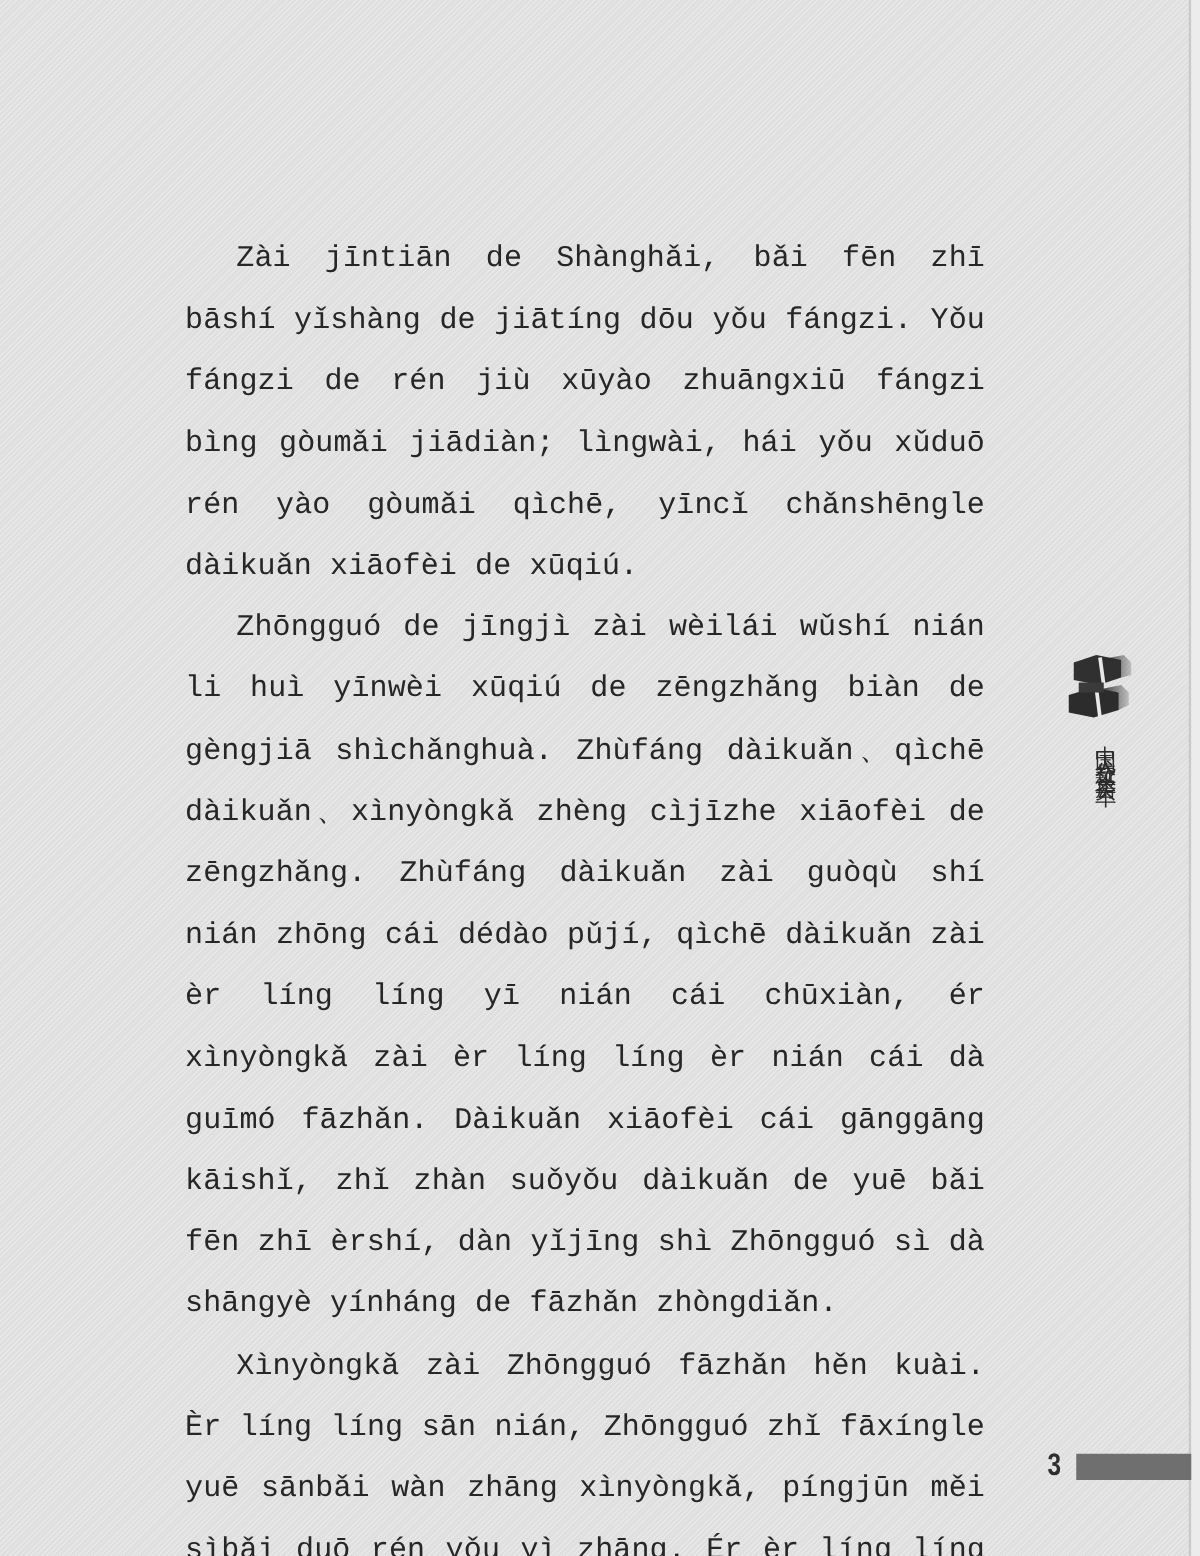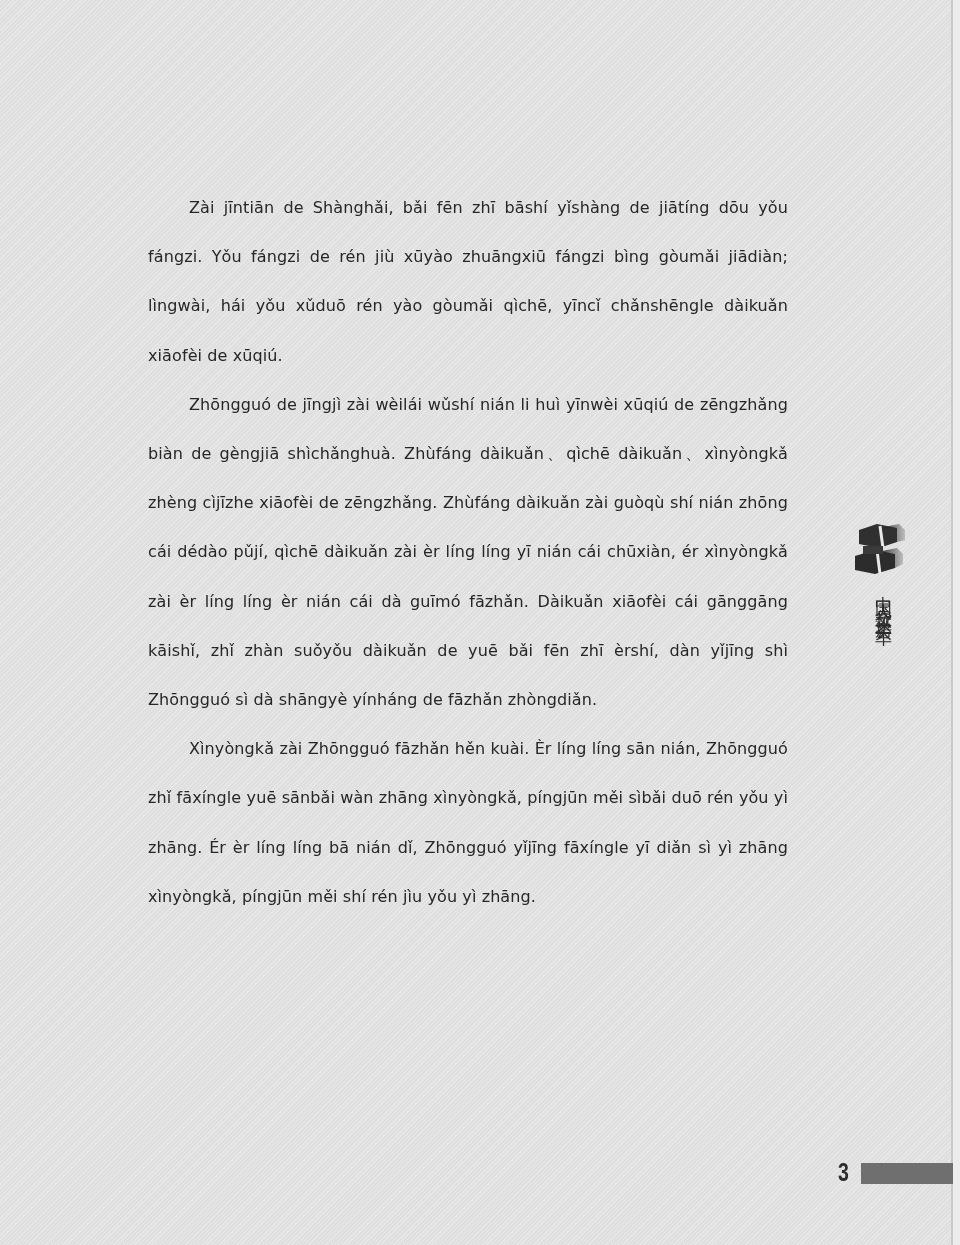--- a/index.html
+++ b/index.html
@@ -33,26 +33,27 @@
       background: #ececec;
     }
     .body-text {
       position: absolute;
       left: 148px;
       top: 183px;
       width: 640px;
     }
     .para {
       margin: 0;
-      font-size: 16px;
+      font-size: 24px;
       line-height: 49.2px;
       letter-spacing: 0.1px;
       text-align: justify;
       text-align-last: left;
       color: #262626;
+      font-family: Liberation Mono, monospace;
     }
     .para.indent {
       text-indent: 41px;
     }
     .side-emblem {
       position: absolute;
       left: 853px;
       top: 520px;
       width: 56px;
       height: 60px;

